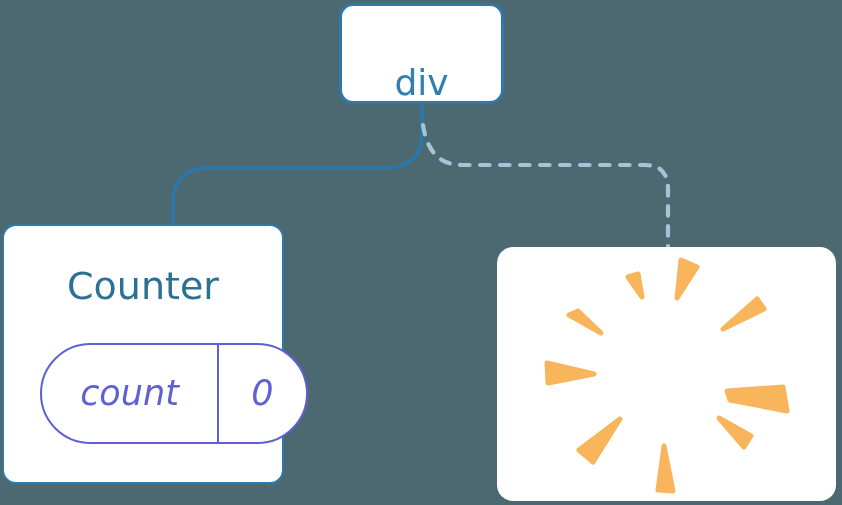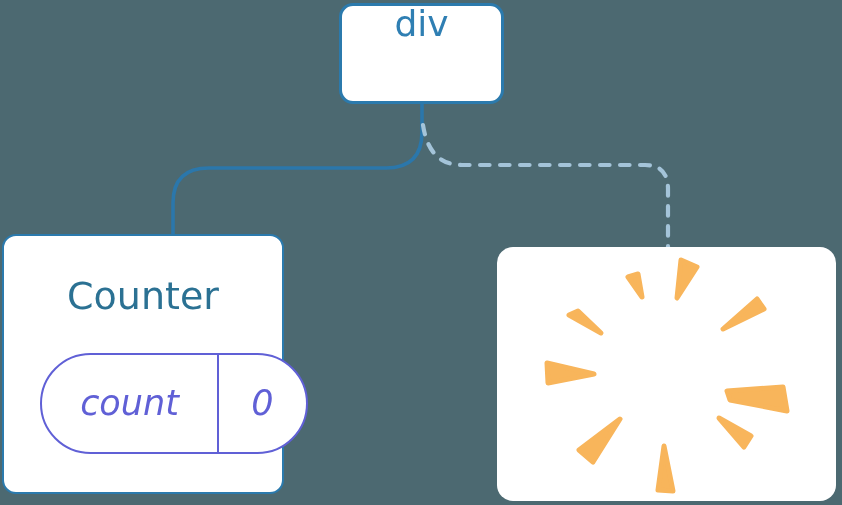--- a/index.html
+++ b/index.html
@@ -37,28 +37,28 @@
   }
   .node{
     position:absolute;
     background:var(--card-background);
     box-sizing:border-box;
   }
   .root-node{
     left:339px;top:3px;width:165px;height:101px;
     border:3px solid var(--node-border-blue);
     border-radius:14px;
-    display:flex;align-items:flex-start;justify-content:center;
+    display:flex;align-items:flex-end;justify-content:center;
   }
   .root-label{
     color:var(--root-label-text);
     font-size:36px;line-height:1;
   }
   .counter-node{
-    left:2px;top:234px;width:282px;height:260px;
+    left:2px;top:224px;width:282px;height:260px;
     border:2.5px solid var(--node-border-blue);
     border-radius:14px;
   }
   .counter-title{
     position:absolute;left:0;top:40px;width:100%;
     text-align:center;
     color:var(--counter-title-text);
     font-size:38px;line-height:1.1;
   }
   .state-pill{

